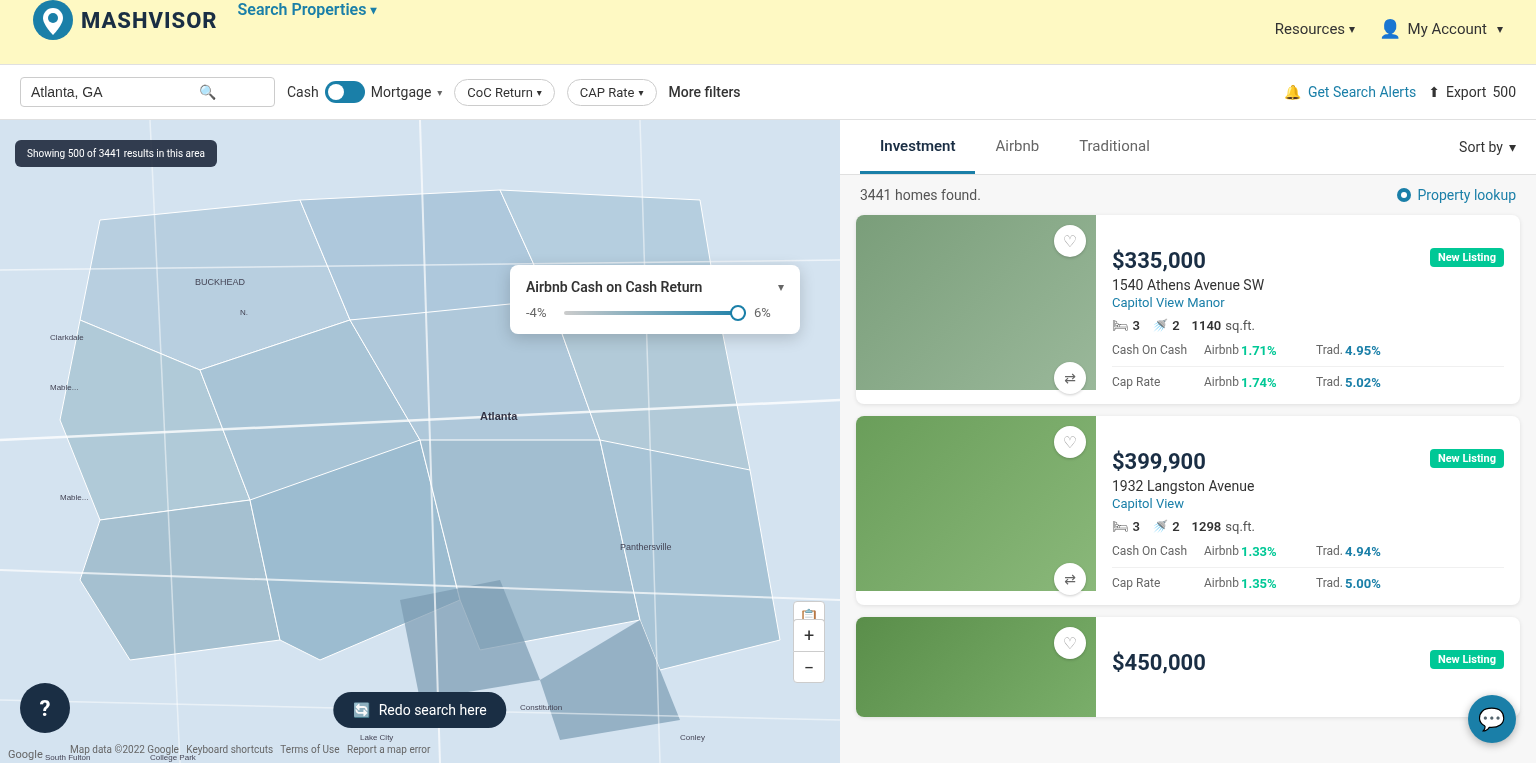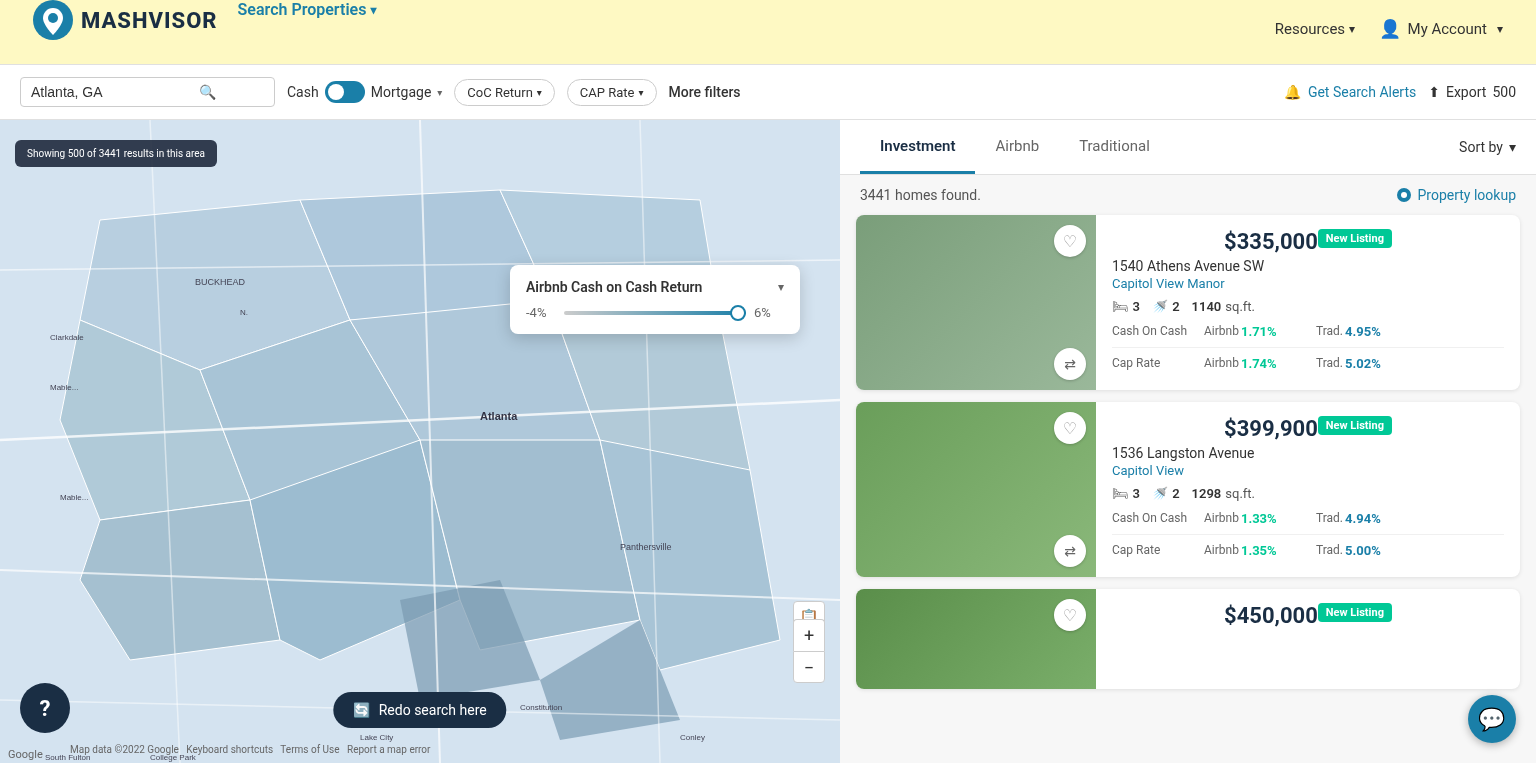--- a/index.html
+++ b/index.html
@@ -100,21 +100,21 @@
       overflow: hidden; display: flex; box-shadow: 0 1px 4px rgba(0,0,0,0.1);
     }
     .card-image { width: 240px; flex-shrink: 0; position: relative; overflow: hidden; }
     .card-img-placeholder { width: 240px; height: 170px; background: #8a9e7a; }
     .card-img-placeholder-2 { background: #7a9e6a; }
     .card-img-placeholder-3 { background: #6a8e5a; }
     .heart-btn { position: absolute; top: 10px; right: 10px; width: 32px; height: 32px; background: #fff; border-radius: 50%; display: flex; align-items: center; justify-content: center; cursor: pointer; font-size: 16px; color: #999; box-shadow: 0 1px 3px rgba(0,0,0,0.2); }
     .share-btn { position: absolute; bottom: 10px; right: 10px; width: 32px; height: 32px; background: #fff; border-radius: 50%; display: flex; align-items: center; justify-content: center; cursor: pointer; font-size: 14px; color: #666; box-shadow: 0 1px 3px rgba(0,0,0,0.2); }
 
     .card-content { flex: 1; padding: 14px 16px; }
-    .card-header { display: flex; align-items: flex-start; justify-content: center; margin-bottom: 4px; }
+    .card-header { display: flex; align-items: flex-start; justify-content: space-between; margin-bottom: 4px; margin-top: 19px; }
     .card-price { font-size: 22px; font-weight: 700; color: #1a2e44; }
     .new-badge { background: #00c896; color: #fff; font-size: 11px; font-weight: 700; padding: 3px 8px; border-radius: 4px; white-space: nowrap; }
     .card-address { font-size: 14px; color: #333; margin-bottom: 2px; }
     .card-neighborhood { font-size: 13px; color: #1a7fa8; margin-bottom: 8px; cursor: pointer; }
     .card-specs { display: flex; align-items: center; gap: 12px; margin-bottom: 10px; font-size: 13px; color: #555; }
     .spec-item { display: flex; align-items: center; gap: 4px; }
     .spec-bold { font-weight: 600; color: #333; }
     .card-metrics { display: grid; grid-template-columns: 1fr 1fr; gap: 4px 0; }
     .metric-row { display: flex; align-items: flex-start; gap: 2px; }
     .metric-label { font-size: 12px; color: #666; width: 90px; }
@@ -478,21 +478,21 @@
       <div class="card-image">
         <div class="card-img-placeholder card-img-placeholder-2" style="height:175px;background:linear-gradient(135deg,#6a9e5a 0%,#8ab87a 100%);"></div>
         <div class="heart-btn">♡</div>
         <div class="share-btn">⇄</div>
       </div>
       <div class="card-content">
         <div class="card-header">
           <span class="card-price">$399,900</span>
           <span class="new-badge">New Listing</span>
         </div>
-        <div class="card-address">1536 Langston Avenue</div>
+        <div class="card-address">1932 Langston Avenue</div>
         <div class="card-neighborhood">Capitol View</div>
         <div class="card-specs">
           <div class="spec-item">
             <span>🛏</span>
             <span class="spec-bold">3</span>
           </div>
           <div class="spec-item">
             <span>🚿</span>
             <span class="spec-bold">2</span>
           </div>

